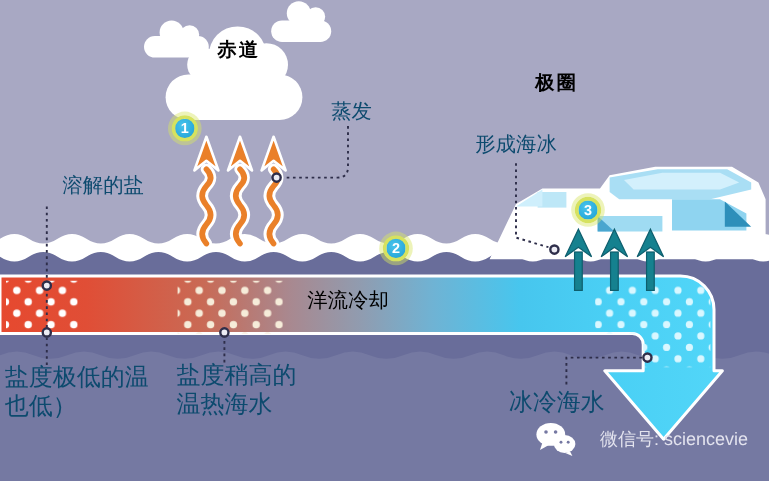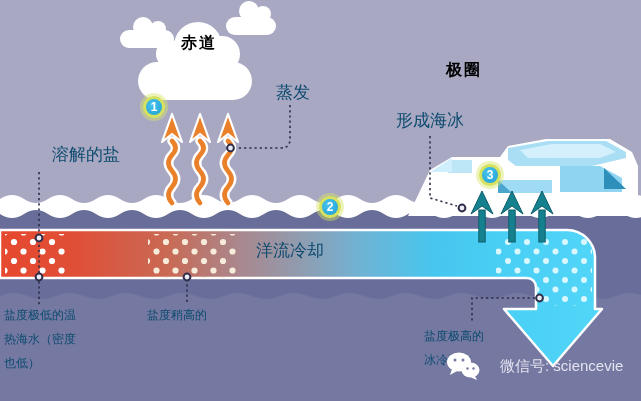--- a/index.html
+++ b/index.html
@@ -4,21 +4,21 @@
 <style>
   html,body{margin:0;padding:0;background:#dcdce4;}
   .stage{
     position:relative;width:641px;height:401px;overflow:hidden;
     background:#a8a8c3;
     font-family:"Liberation Sans","DejaVu Sans",sans-serif;
   }
   .stage svg.scene{position:absolute;left:0;top:0;}
   .lbl{position:absolute;color:#0c4a6e;font-size:17px;line-height:1.2;white-space:nowrap;}
   .lbl.hdr{font-weight:bold;font-size:16px;letter-spacing:2px;color:#000000;}
-  .lbl.multi{font-size:12px;line-height:24px;}
+  .lbl.multi{font-size:20px;line-height:24px;}
   .lbl.multi span{display:block;}
   .badge{
     position:absolute;width:22px;height:22px;box-sizing:border-box;border-radius:50%;
     background:radial-gradient(circle at 40% 35%, #49c4ec, #1b9ed4);
     border:3px solid #d6e25f;
     box-shadow:0 0 0 3px rgba(216,228,100,.45);
     color:#fff;font-size:12px;font-weight:bold;
     display:flex;align-items:center;justify-content:center;
   }
   .watermark{
@@ -149,32 +149,31 @@
       <circle cx="462" cy="208" r="3.4"></circle>
       <circle cx="539.5" cy="298" r="3.4"></circle>
     </g>
   </svg>
 
   <div class="lbl hdr" style="left:181px;top:33px;">赤道</div>
   <div class="lbl hdr" style="left:446px;top:32px;margin-top:28px;">极圈</div>
   <div class="lbl" style="left:276px;top:83px;">蒸发</div>
   <div class="lbl" style="left:396px;top:111px;text-align:center;">形成海冰</div>
   <div class="lbl" style="left:7px;top:145px;margin-left:45px;">溶解的盐</div>
-  <div class="lbl" style="left:256px;top:241px;color:#0c4a6e;">洋流冷却</div>
+  <div class="lbl" style="left:256px;top:241px;color:#000000;">洋流冷却</div>
 
   <div class="lbl multi" style="left:4px;top:303px;">
     <span>盐度极低的温</span>
-    <span>热海水（密度</span>
     <span>也低）</span>
   </div>
-  <div class="lbl multi" style="left:147px;top:303px;">
+  <div class="lbl multi" style="left:147px;top:303px;font-family:Liberation Mono, monospace;">
     <span>盐度稍高的</span>
+    <span>温热海水</span>
   </div>
   <div class="lbl multi" style="left:424px;top:324px;">
-    <span>盐度极高的</span>
     <span>冰冷海水</span>
   </div>
 
   <div class="badge" style="left:143px;top:96px;">
     <span>1</span>
   </div>
   <div class="badge" style="left:319px;top:196px;">
     <span>2</span>
   </div>
   <div class="badge" style="left:479px;top:164px;">

